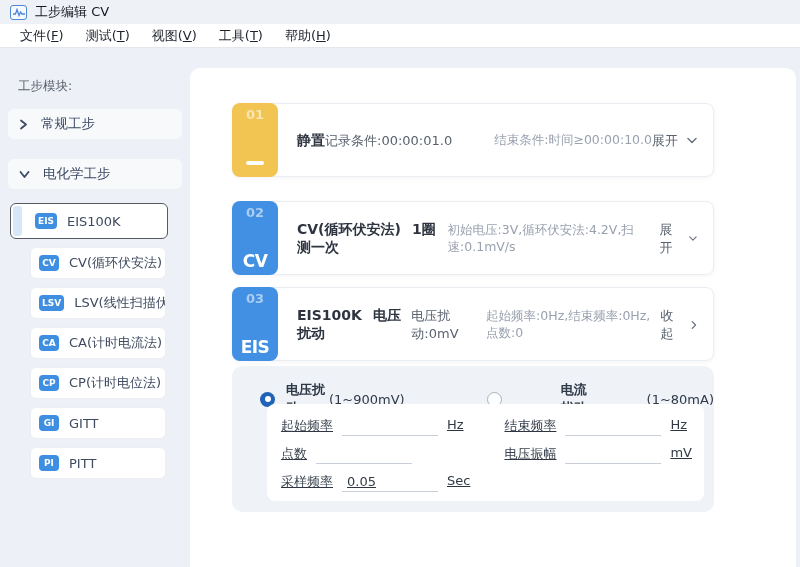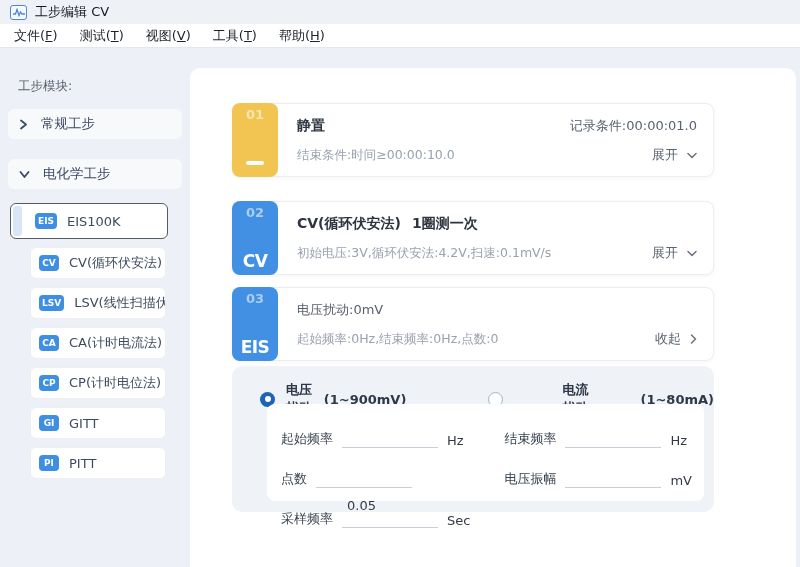--- a/index.html
+++ b/index.html
@@ -8,21 +8,21 @@
     font-family:"DejaVu Sans","Liberation Sans",sans-serif;
     background:#EDF1F7; position:relative; color:#2F3542;
   }
   
   .titlebar { height:24px; background:#EEF2F7; display:flex; align-items:center; padding-left:10px; }
   .app-icon { width:17px; height:15px; border:1.6px solid #4D87D8; border-radius:3px;
     display:flex; align-items:center; justify-content:center; background:#F6FAFF; }
   .window-title { margin-left:8px; font-size:13px; color:#15181E; }
   
   .menubar { height:24px; background:#FFFFFF; border-bottom:1px solid #E4E7EC;
-    display:flex; align-items:center; padding-left:3px; }
+    display:flex; align-items:center; padding-left:9px; }
   .menu-item { padding:2px 11px; font-size:13px; color:#1E232B; cursor:default; }
   .menu-item .mn { text-decoration:underline; }
   
   .sidebar { position:absolute; left:0; top:56px; width:190px; bottom:0; background:#EDF1F7; }
   .side-label { padding:22px 0 0 18px; font-size:12.5px; color:#59616E; }
   .group { margin:14px 8px 0 8px; height:30px; display:flex; align-items:center;
     background:rgba(255,255,255,0.55); border-radius:6px; padding-left:11px;
     font-size:13.5px; color:#3C4963; font-weight:500; }
   .group + .group { margin-top:20px; }
   .group .chev { margin-right:13px; display:flex; }
@@ -45,47 +45,47 @@
     box-shadow:0 1px 4px rgba(35,48,66,0.05); display:flex; }
   .gap24 { height:24px; } .gap12 { height:12px; } .gap5 { height:5px; }
   .step-badge { width:46px; height:74px; margin:-1px 0 0 -1px; border-radius:8px;
     display:flex; flex-direction:column; align-items:center; justify-content:space-between;
     padding:4px 0; flex:0 0 auto; }
   .badge-yellow { background:#F2C553; }
   .badge-blue { background:#4190E4; }
   .step-num { font-size:13px; font-weight:700; color:rgba(255,255,255,0.55); }
   .step-abbr { font-size:17px; font-weight:700; color:#FFFFFF; letter-spacing:-0.5px; }
   .minus-bar { width:18px; height:4.5px; background:#FFFFFF; border-radius:2px; margin:7px 0 8px; }
-  .card-body { flex:1; display:flex; flex-direction:column; justify-content:space-between;
+  .card-body { flex:1; display:flex; flex-direction:row; justify-content:space-between;
     padding:13px 16px 12px 19px; min-width:0; }
   .card-row { display:flex; justify-content:space-between; align-items:center; }
   .step-title { font-size:14px; font-weight:600; color:#2E3440; }
   .step-title .suffix { margin-left:11px; }
   .step-meta { font-size:13px; color:#59626F; }
   .step-sub { font-size:12.5px; color:#99A1AF; }
   .toggle { font-size:13px; color:#59626F; display:flex; align-items:center; gap:9px; cursor:pointer; }
   
   .eis-panel { background:#EFF3F8; border-radius:10px; height:146px; position:relative; }
   .radio-row { display:flex; padding:15px 0 0 28px; align-items:center; }
   .radio-opt { display:flex; align-items:center; font-size:13px; color:#2E3847; font-weight:600; }
   .radio-opt + .radio-opt { margin-left:82px;gap:48px; }
   .radio-circle { width:15px; height:15px; border-radius:50%; margin-right:11px; flex:0 0 auto; }
   .radio-on { background:#1E63B5; position:relative; }
   .radio-on::after { content:""; position:absolute; left:4.5px; top:4.5px; width:6px; height:6px;
     background:#FFFFFF; border-radius:50%; }
   .radio-off { background:#FDFEFF; border:1.5px solid #ABB3BD; }
-  .radio-range { margin-left:0; font-weight:700;text-align:center; }
+  .radio-range { margin-left:0; font-weight:400;text-align:center; }
   .inner-card { position:absolute; left:35px; right:10px; top:38px; height:97px;
     background:#FFFFFF; border-radius:8px; padding:13px 18px 0 14px;
     display:grid; grid-template-columns:1fr 1fr; column-gap:34px; row-gap:9px;
     align-content:start; }
-  .field { display:flex; align-items:flex-end; font-size:13px; }
+  .field { display:flex; align-items:flex-start; font-size:13px;text-decoration:underline; }
   .field-label { color:#39434F; font-weight:500; margin-right:9px; white-space:nowrap; }
   .field-input { border:none; border-bottom:1px solid #C8CFD8; width:96px; background:transparent;
-    font-size:13px; color:#333A45; padding:1px 5px 14px; outline:none; margin-right:9px;
+    font-size:13px; color:#333A45; padding:1px 5px 2px; outline:none; margin-right:9px;
     font-family:"DejaVu Sans","Liberation Sans",sans-serif; }
   .field-unit { color:#333A45; }
   svg { display:block; }
 </style>
 </head>
 <body>
 
 <div class="titlebar">
   <span class="app-icon">
     <svg width="12" height="9" viewBox="0 0 12 9">
@@ -205,20 +205,21 @@
     </div>
     <div class="gap12"></div>
 
     <div class="step-card">
       <div class="step-badge badge-blue">
         <span class="step-num">03</span>
         <span class="step-abbr">EIS</span>
       </div>
       <div class="card-body">
         <div class="card-row">
+          <span class="step-title"><span>EIS100K</span><span class="suffix">电压扰动</span></span>
           <span class="step-meta">电压扰动:0mV</span>
         </div>
         <div class="card-row">
           <span class="step-sub">起始频率:0Hz,结束频率:0Hz,点数:0</span>
           <span class="toggle">
             <span>收起</span>
             <svg width="7" height="10" viewBox="0 0 7 10">
                 <polyline points="1.5,1 5.5,5 1.5,9" fill="none" stroke="#6B7380" stroke-width="1.5" stroke-linecap="round" stroke-linejoin="round"></polyline>
               </svg>
           </span>

